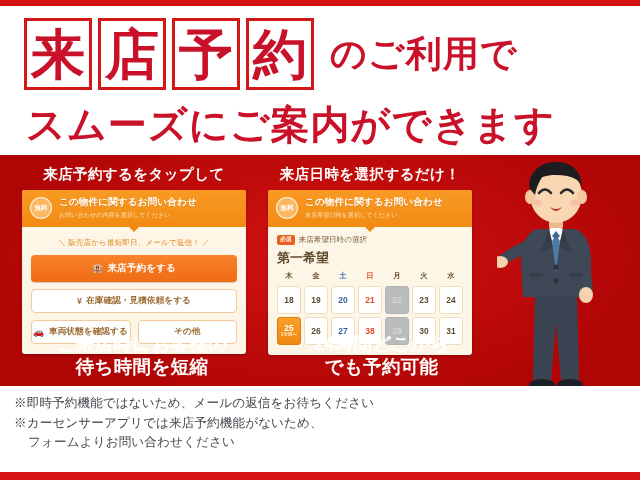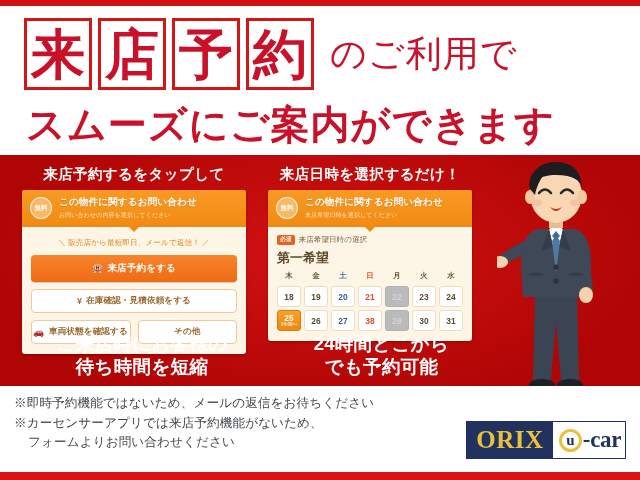--- a/index.html
+++ b/index.html
@@ -44,21 +44,21 @@
     width: 68px; height: 72px;
     border: 3px solid #d31616;
     margin-right: 6px;
     display: flex; align-items: center; justify-content: center;
     font-size: 54px; font-weight: bold;
     color: #c9122a;
     line-height: 1;
     letter-spacing: 0;
   }
   .headline-tail {
-    font-size: 36px; font-weight: normal;
+    font-size: 36px; font-weight: bold;
     color: #c9122a;
     margin-left: 10px;
     letter-spacing: 1px;
     white-space: nowrap;
   }
   .headline-row2 {
     position: absolute; left: 26px; top: 92px;
     font-size: 39px; font-weight: bold;
     color: #c9122a;
     letter-spacing: 1px;
@@ -219,21 +219,21 @@
     color: #6c5436;
     padding-bottom: 2px;
   }
   .dow.sun { color: #e4502a; }
   .dow.sat { color: #3a6ea8; }
 
   .day {
     background: #ffffff;
     border: 1px solid #f0ddc0;
     border-radius: 3px;
-    height: 21px;
+    height: 28px;
     display: flex; align-items: center; justify-content: center;
     font-size: 8.4px; font-weight: bold;
     color: #5a4a33;
   }
   .day.sat { color: #2f5f96; }
   .day.sun { color: #e04b25; }
   .day.off {
     background: #b9bbbd;
     border-color: #b0b2b4;
     color: #d4d6d7;
@@ -546,27 +546,16 @@
   </div>
 
   <div class="footer">
     <div class="notes">
       <span class="ln">※即時予約機能ではないため、メールの返信をお待ちください</span>
       <span class="ln">※カーセンサーアプリでは来店予約機能がないため、</span>
       <span class="ln indent">フォームよりお問い合わせください</span>
     </div>
   </div>
 
-  <div class="logo">
-    <div class="logo-orix">
-      <span>ORIX</span>
-    </div>
-    <div class="logo-ucar">
-      <div class="u-circle">
-        <span>u</span>
-      </div>
-      <span class="logo-car">-car</span>
-    </div>
-  </div>
 
   <div class="stripe-bottom"></div>
 
 </div>
 
 </body></html>

